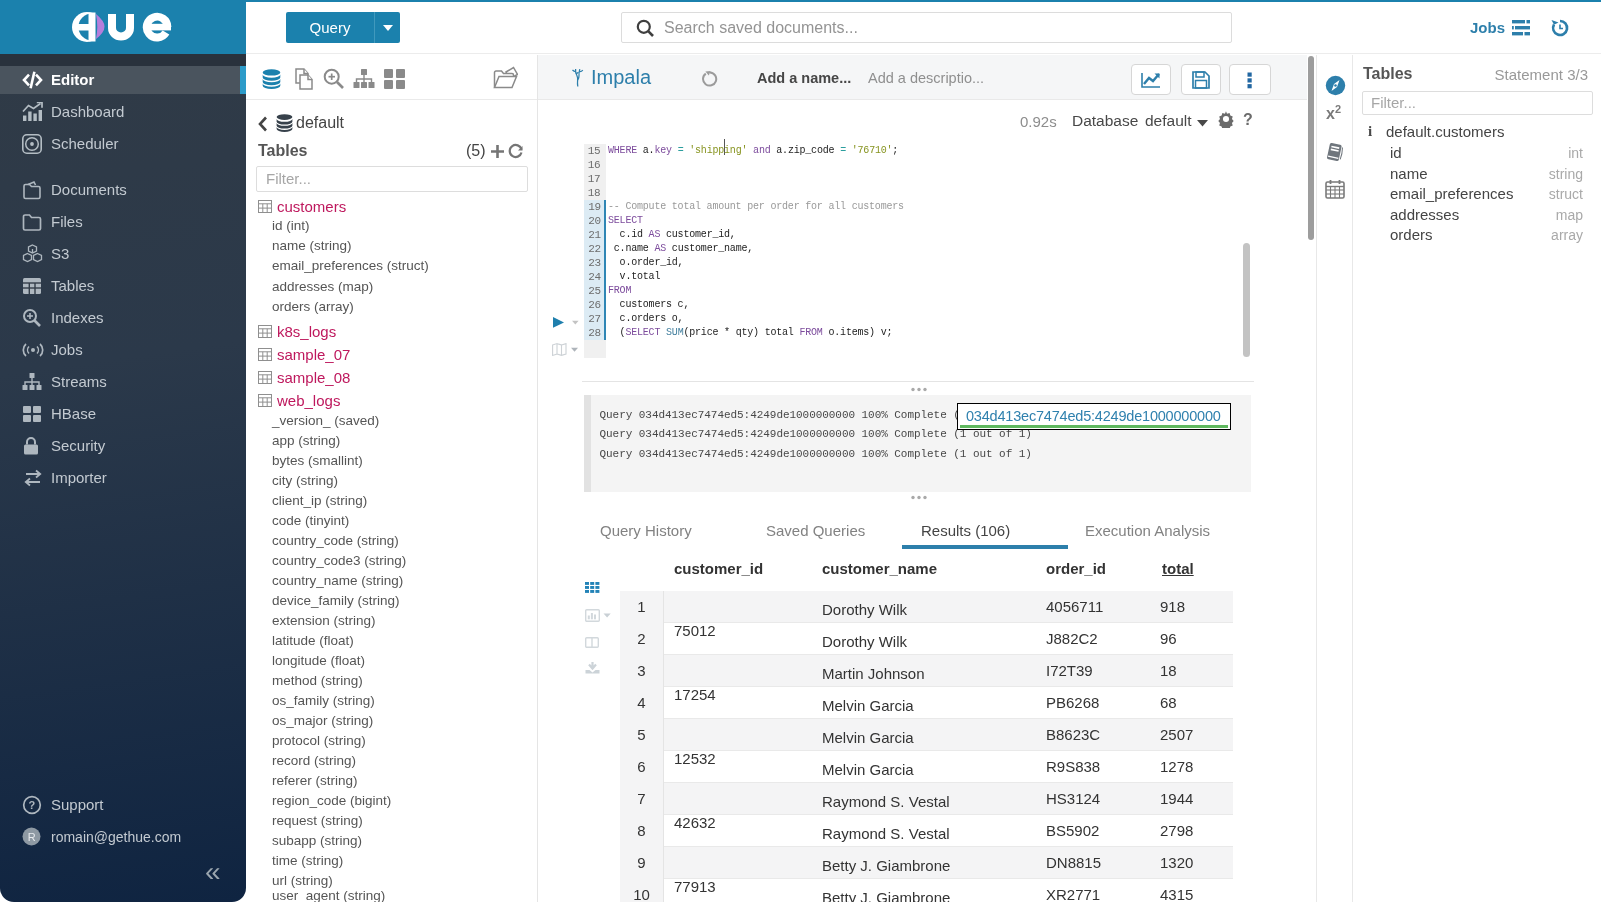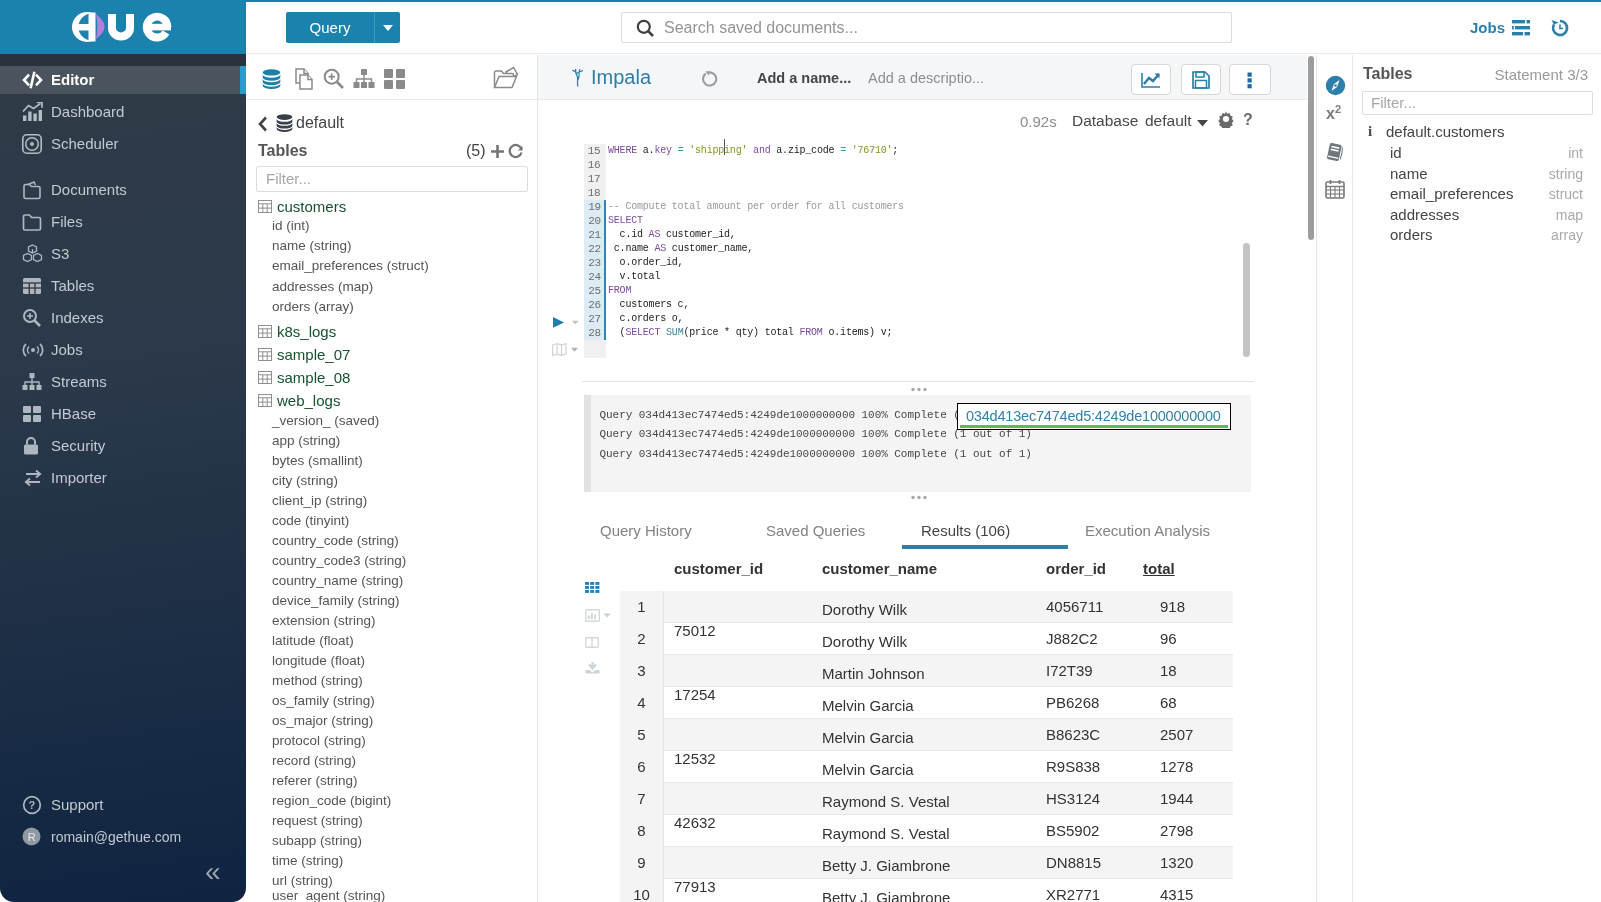--- a/index.html
+++ b/index.html
@@ -25,21 +25,21 @@
 #jobs { position:absolute; right:96px; top:17px; color:#2d7fab; font-size:15px; font-weight:600; }
 #jobsicon { position:absolute; right:71px; top:17px; }
 #histicon { position:absolute; right:31px; top:16px; }
 
 
 #la { position:absolute; left:246px; top:55px; width:292px; height:847px; background:#fff; border-right:1px solid #e5e5e5; }
 #la .iconrow { position:absolute; left:0; top:0; width:291px; height:45px; border-bottom:1px solid #eaeaea; }
 #la .crumb { position:absolute; left:12px; top:58px; width:280px; height:22px; font-size:16px; color:#444; }
 #la .theader { position:absolute; left:12px; top:87px; width:270px; font-size:16px; color:#555; font-weight:bold; }
 #la .filter { position:absolute; left:10px; top:111px; width:272px; height:26px; border:1px solid #ddd; border-radius:2px; color:#a6a6a6; font-size:15px; line-height:24px; padding-left:9px; }
-.titem { position:absolute; left:12px; height:20px; font-size:15px; color:#14532d; white-space:nowrap; }
+.titem { position:absolute; left:12px; height:20px; font-size:15px; color:#be185d; white-space:nowrap; }
 .titem .tic { margin-right:5px; position:relative; top:1px; }
 .tcol { position:absolute; left:26px; height:20px; font-size:13.5px; color:#555; white-space:nowrap; }
 
 
 #ed { position:absolute; left:538px; top:55px; width:778px; height:847px; background:#fff; }
 #sniphead { position:absolute; left:0; top:0; width:769px; height:45px; background:#f5f6f7; border-bottom:1px solid #e9e9e9; }
 #snipbar { position:absolute; left:0; top:53px; width:769px; height:28px; }
 .hbtn { position:absolute; top:9px; width:40px; height:31px; background:#fff; border:1px solid #d6d6d6; border-radius:4px; }
 .gutter { position:absolute; left:46px; width:21.5px; background:#f0f0f0; color:#6d6d6d; font-family:"Liberation Mono",monospace; font-size:11px; letter-spacing:-0.2px; line-height:14px; text-align:right; padding-right:5px; }
 .gutter.act { background:#dcebf4; border-right:2.5px solid #2e86b5; padding-right:2.5px; }
@@ -543,21 +543,21 @@
 
   <div class="tab" style="left:62px;">Query History</div>
   <div class="tab" style="left:228px;">Saved Queries</div>
   <div class="tab tabact" style="left:383px;">Results (106)</div>
   <div class="tab" style="left:547px;">Execution Analysis</div>
   <div id="tabline"></div>
 
   <div class="rh" style="left:136px;">customer_id</div>
   <div class="rh" style="left:284px;">customer_name</div>
   <div class="rh" style="left:508px;">order_id</div>
-  <div class="rh" style="left:605px;text-decoration:underline;">total</div>
+  <div class="rh" style="left:624px;text-decoration:underline;">total</div>
 
   <div id="rows">
       <div class="rrow odd" style="top:536px">
         <div class="c0">1</div>
         <div class="c1">75012</div>
         <div class="c2">Dorothy Wilk</div>
         <div class="c3">4056711</div>
         <div class="c4">918</div>
       </div>
       <div class="rrow" style="top:568px">

